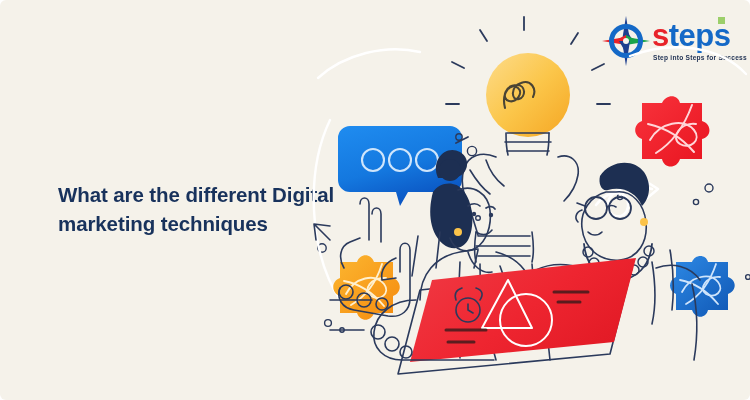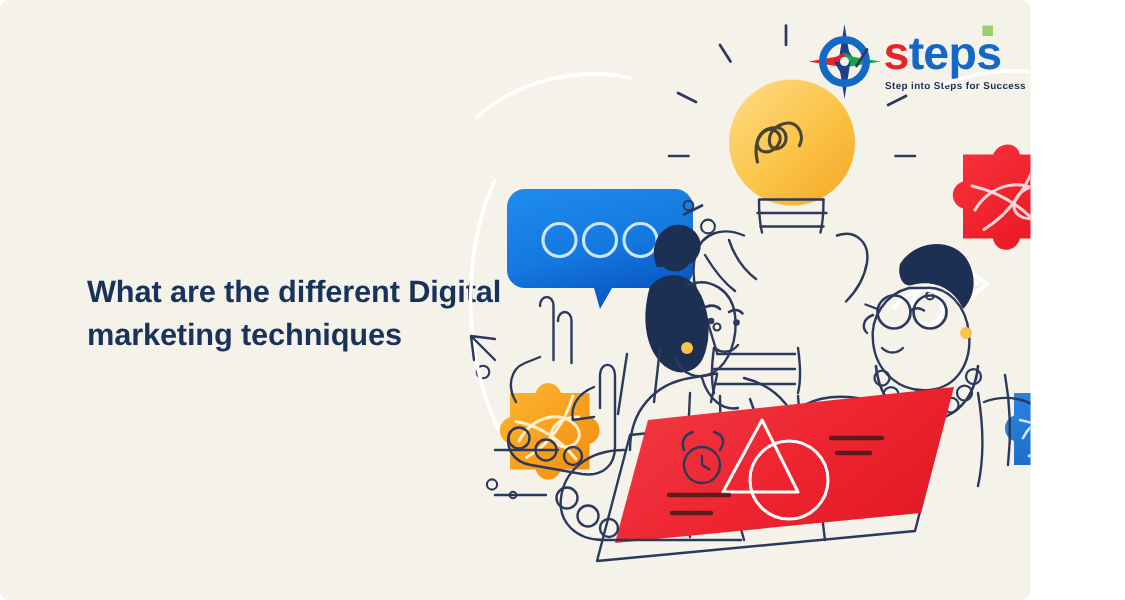--- a/index.html
+++ b/index.html
@@ -4,21 +4,21 @@
 <title>Digital Marketing Techniques Banner</title>
 <style>
   html,body{margin:0;padding:0;}
   body{
     width:750px;height:400px;overflow:hidden;
     background:#ffffff;
     font-family:"Liberation Sans", sans-serif;
   }
   .banner{
     position:relative;
-    width:687px;height:400px;
+    width:750px;height:400px;
     background:#f5f2ea;
     border-radius:6px;
     overflow:hidden;
     box-sizing:border-box;
   }
   
   .logo{
     position:absolute; top:14px; right:10px;
     width:140px; height:58px;
   }

